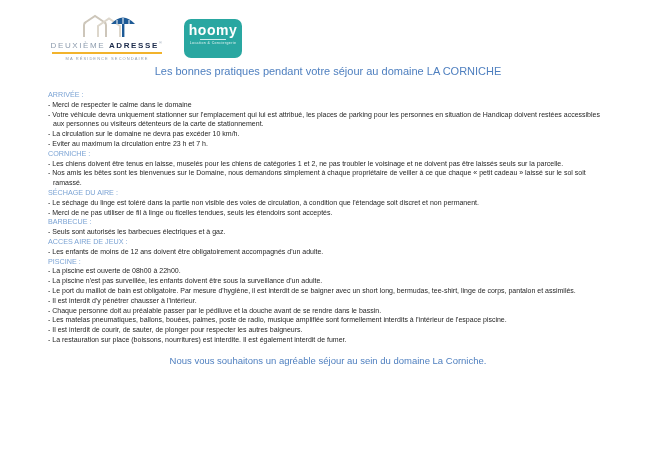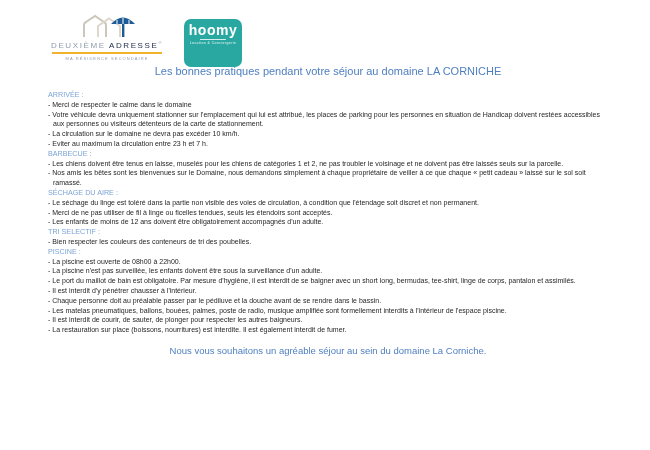--- a/index.html
+++ b/index.html
@@ -20,25 +20,25 @@
     color:var(--body-text);
     overflow:hidden;
   }
   
   .logo-da{
     position:absolute;left:50px;top:12px;width:114px;text-align:center;
   }
   .logo-da svg{display:block;margin:0 auto;}
   .da-name{font-size:8px;letter-spacing:1.6px;white-space:nowrap;line-height:9px;}
   .da-name .light{color:var(--da-gray);font-weight:400;margin-top:16px;}
-  .da-name .bold{color:var(--da-navy);font-weight:400;text-align:center;}
+  .da-name .bold{color:var(--da-navy);font-weight:700;text-align:center;}
   .da-rule{height:2px;background:var(--da-yellow);margin:2px 2px 2px 2px;}
   .da-tagline{font-size:4px;letter-spacing:1.1px;color:var(--da-gray);white-space:nowrap;}
   .logo-hoomy{
-    position:absolute;left:184px;top:19px;width:58px;height:48px;
+    position:absolute;left:184px;top:19px;width:58px;height:39px;
     background:var(--hoomy-teal);border-radius:7px;
     color:#fff;text-align:center;box-sizing:border-box;padding-top:4px;
   }
   .hoomy-name{font-size:14px;font-weight:700;letter-spacing:0.5px;line-height:15px;}
   .hoomy-divider{width:26px;height:1px;background:rgba(255,255,255,.8);margin:1px auto 1px auto;}
   .hoomy-tagline{font-size:3.5px;letter-spacing:.4px;opacity:.9;}
   
   .doc{
     position:absolute;left:0;top:0;width:632px;
     box-sizing:border-box;
@@ -110,48 +110,49 @@
 
   <section class="section">
     <div class="section-items">
             <div class="bullet-item">- Votre véhicule devra uniquement stationner sur l'emplacement qui lui est attribué, les places de parking pour les personnes en situation de Handicap doivent restées accessibles aux personnes ou visiteurs détenteurs de la carte de stationnement.</div>
             <div class="bullet-item">- La circulation sur le domaine ne devra pas excéder 10 km/h.</div>
             <div class="bullet-item">- Eviter au maximum la circulation entre 23 h et 7 h.</div>
           </div>
   </section>
 
   <section class="section">
-    <h2 class="section-heading">BARBECUE :</h2>
+    <h2 class="section-heading">CORNICHE :</h2>
     <div class="section-items">
             <div class="bullet-item">- Les chiens doivent être tenus en laisse, muselés pour les chiens de catégories 1 et 2, ne pas troubler le voisinage et ne doivent pas être laissés seuls sur la parcelle.</div>
             <div class="bullet-item">- Nos amis les bêtes sont les bienvenues sur le Domaine, nous demandons simplement à chaque propriétaire de veiller à ce que chaque « petit cadeau » laissé sur le sol soit ramassé.</div>
           </div>
   </section>
 
   <section class="section">
     <h2 class="section-heading">SÉCHAGE DU AIRE :</h2>
     <div class="section-items">
             <div class="bullet-item">- Le séchage du linge est toléré dans la partie non visible des voies de circulation, à condition que l'étendage soit discret et non permanent.</div>
             <div class="bullet-item">- Merci de ne pas utiliser de fil à linge ou ficelles tendues, seuls les étendoirs sont acceptés.</div>
           </div>
   </section>
 
+  <section class="section">
+    <h2 class="section-heading">BARBECUE :</h2>
+    <div class="section-items">
+            <div class="bullet-item">- Seuls sont autorisés les barbecues électriques et à gaz.</div>
+          </div>
+  </section>
 
   <section class="section">
+    <h2 class="section-heading">ACCES AIRE DE JEUX :</h2>
     <div class="section-items">
             <div class="bullet-item">- Les enfants de moins de 12 ans doivent être obligatoirement accompagnés d'un adulte.</div>
           </div>
   </section>
 
-  <section class="section">
-    <h2 class="section-heading">TRI SELECTIF :</h2>
-    <div class="section-items">
-            <div class="bullet-item">- Bien respecter les couleurs des conteneurs de tri des poubelles.</div>
-          </div>
-  </section>
 
   <section class="section">
     <h2 class="section-heading">PISCINE :</h2>
     <div class="section-items">
             <div class="bullet-item">- La piscine est ouverte de 08h00 à 22h00.</div>
             <div class="bullet-item">- La piscine n'est pas surveillée, les enfants doivent être sous la surveillance d'un adulte.</div>
             <div class="bullet-item">- Le port du maillot de bain est obligatoire. Par mesure d'hygiène, il est interdit de se baigner avec un short long, bermudas, tee-shirt, linge de corps, pantalon et assimilés.</div>
             <div class="bullet-item">- Il est interdit d'y pénétrer chausser à l'intérieur.</div>
             <div class="bullet-item">- Chaque personne doit au préalable passer par le pédiluve et la douche avant de se rendre dans le bassin.</div>
             <div class="bullet-item">- Les matelas pneumatiques, ballons, bouées, palmes, poste de radio, musique amplifiée sont formellement interdits à l'intérieur de l'espace piscine.</div>

